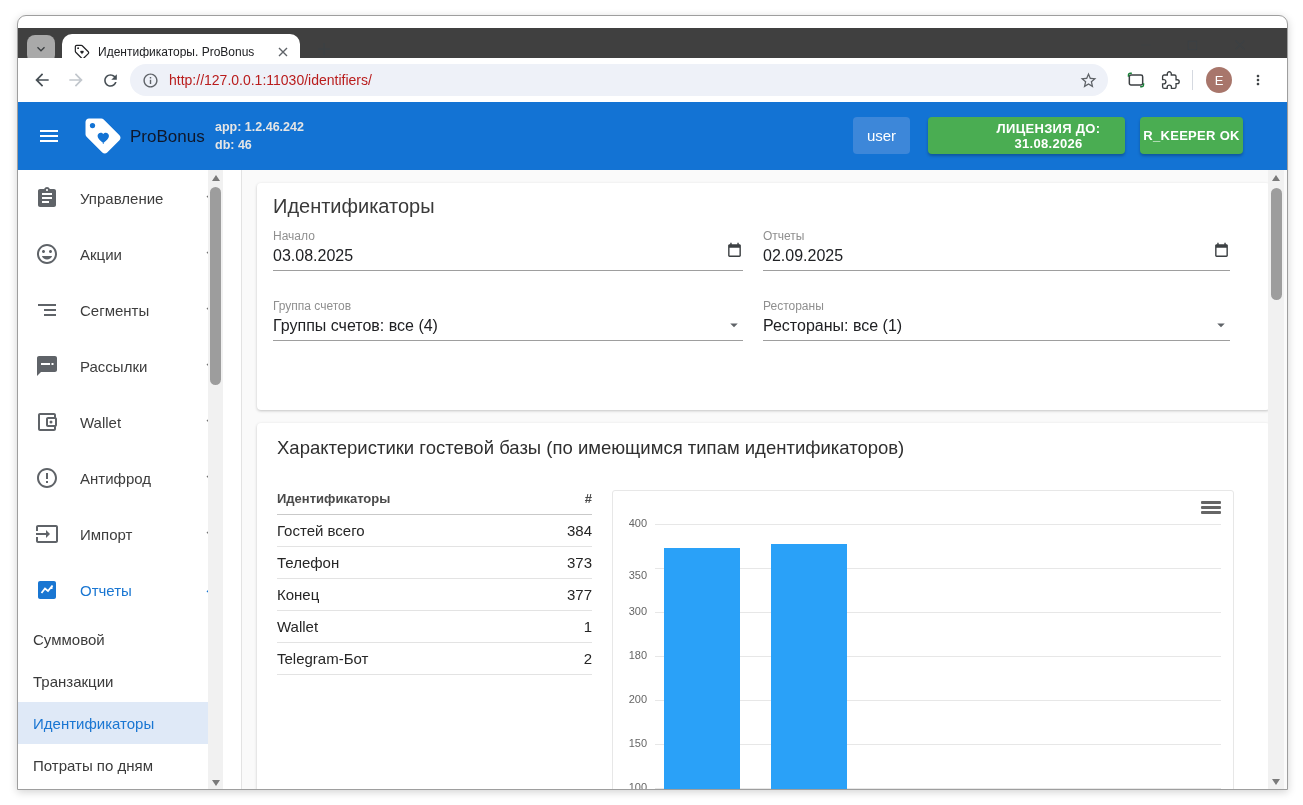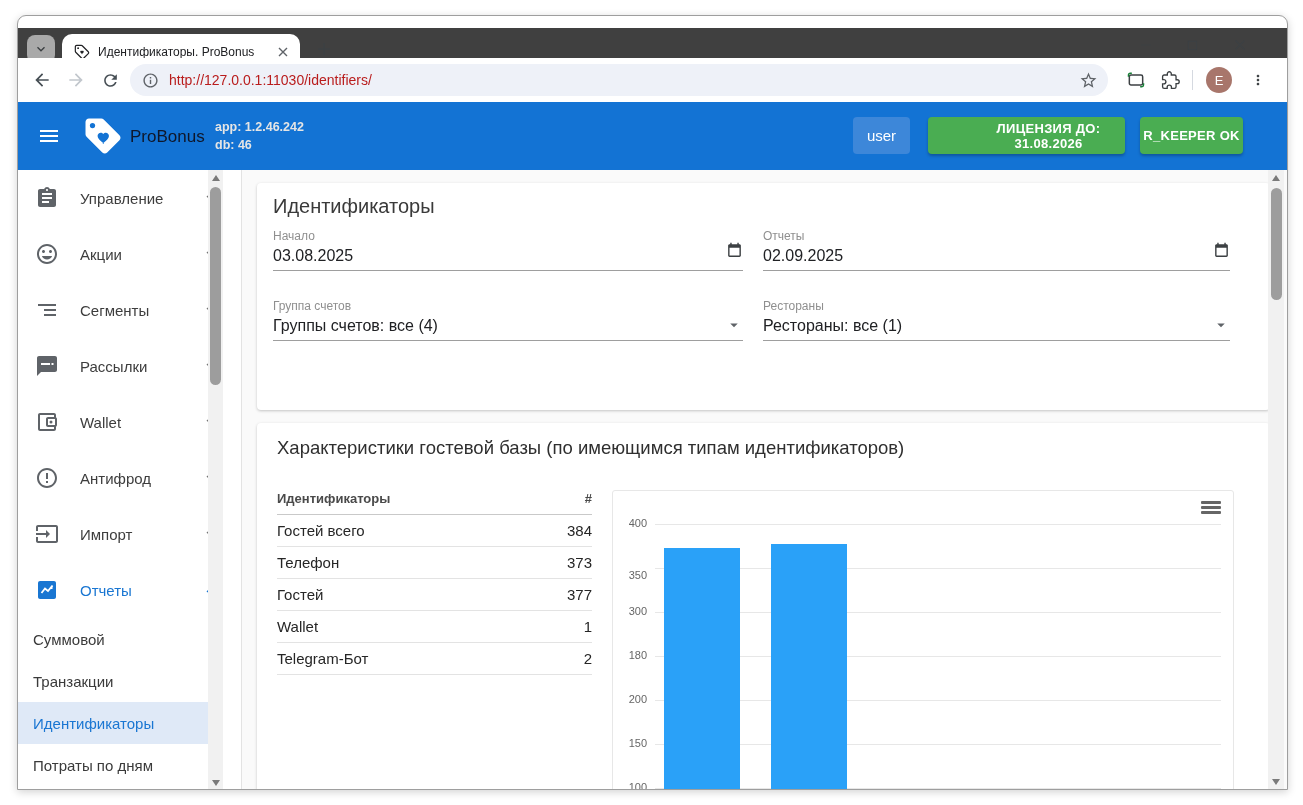--- a/index.html
+++ b/index.html
@@ -386,21 +386,21 @@
           </div>
           <div class="trow">
             <span>Гостей всего</span>
             <span>384</span>
           </div>
           <div class="trow">
             <span>Телефон</span>
             <span>373</span>
           </div>
           <div class="trow">
-            <span>Гостей</span>
+            <span>Конец</span>
             <span>377</span>
           </div>
           <div class="trow">
             <span>Wallet</span>
             <span>1</span>
           </div>
           <div class="trow">
             <span>Telegram-Бот</span>
             <span>2</span>
           </div>

